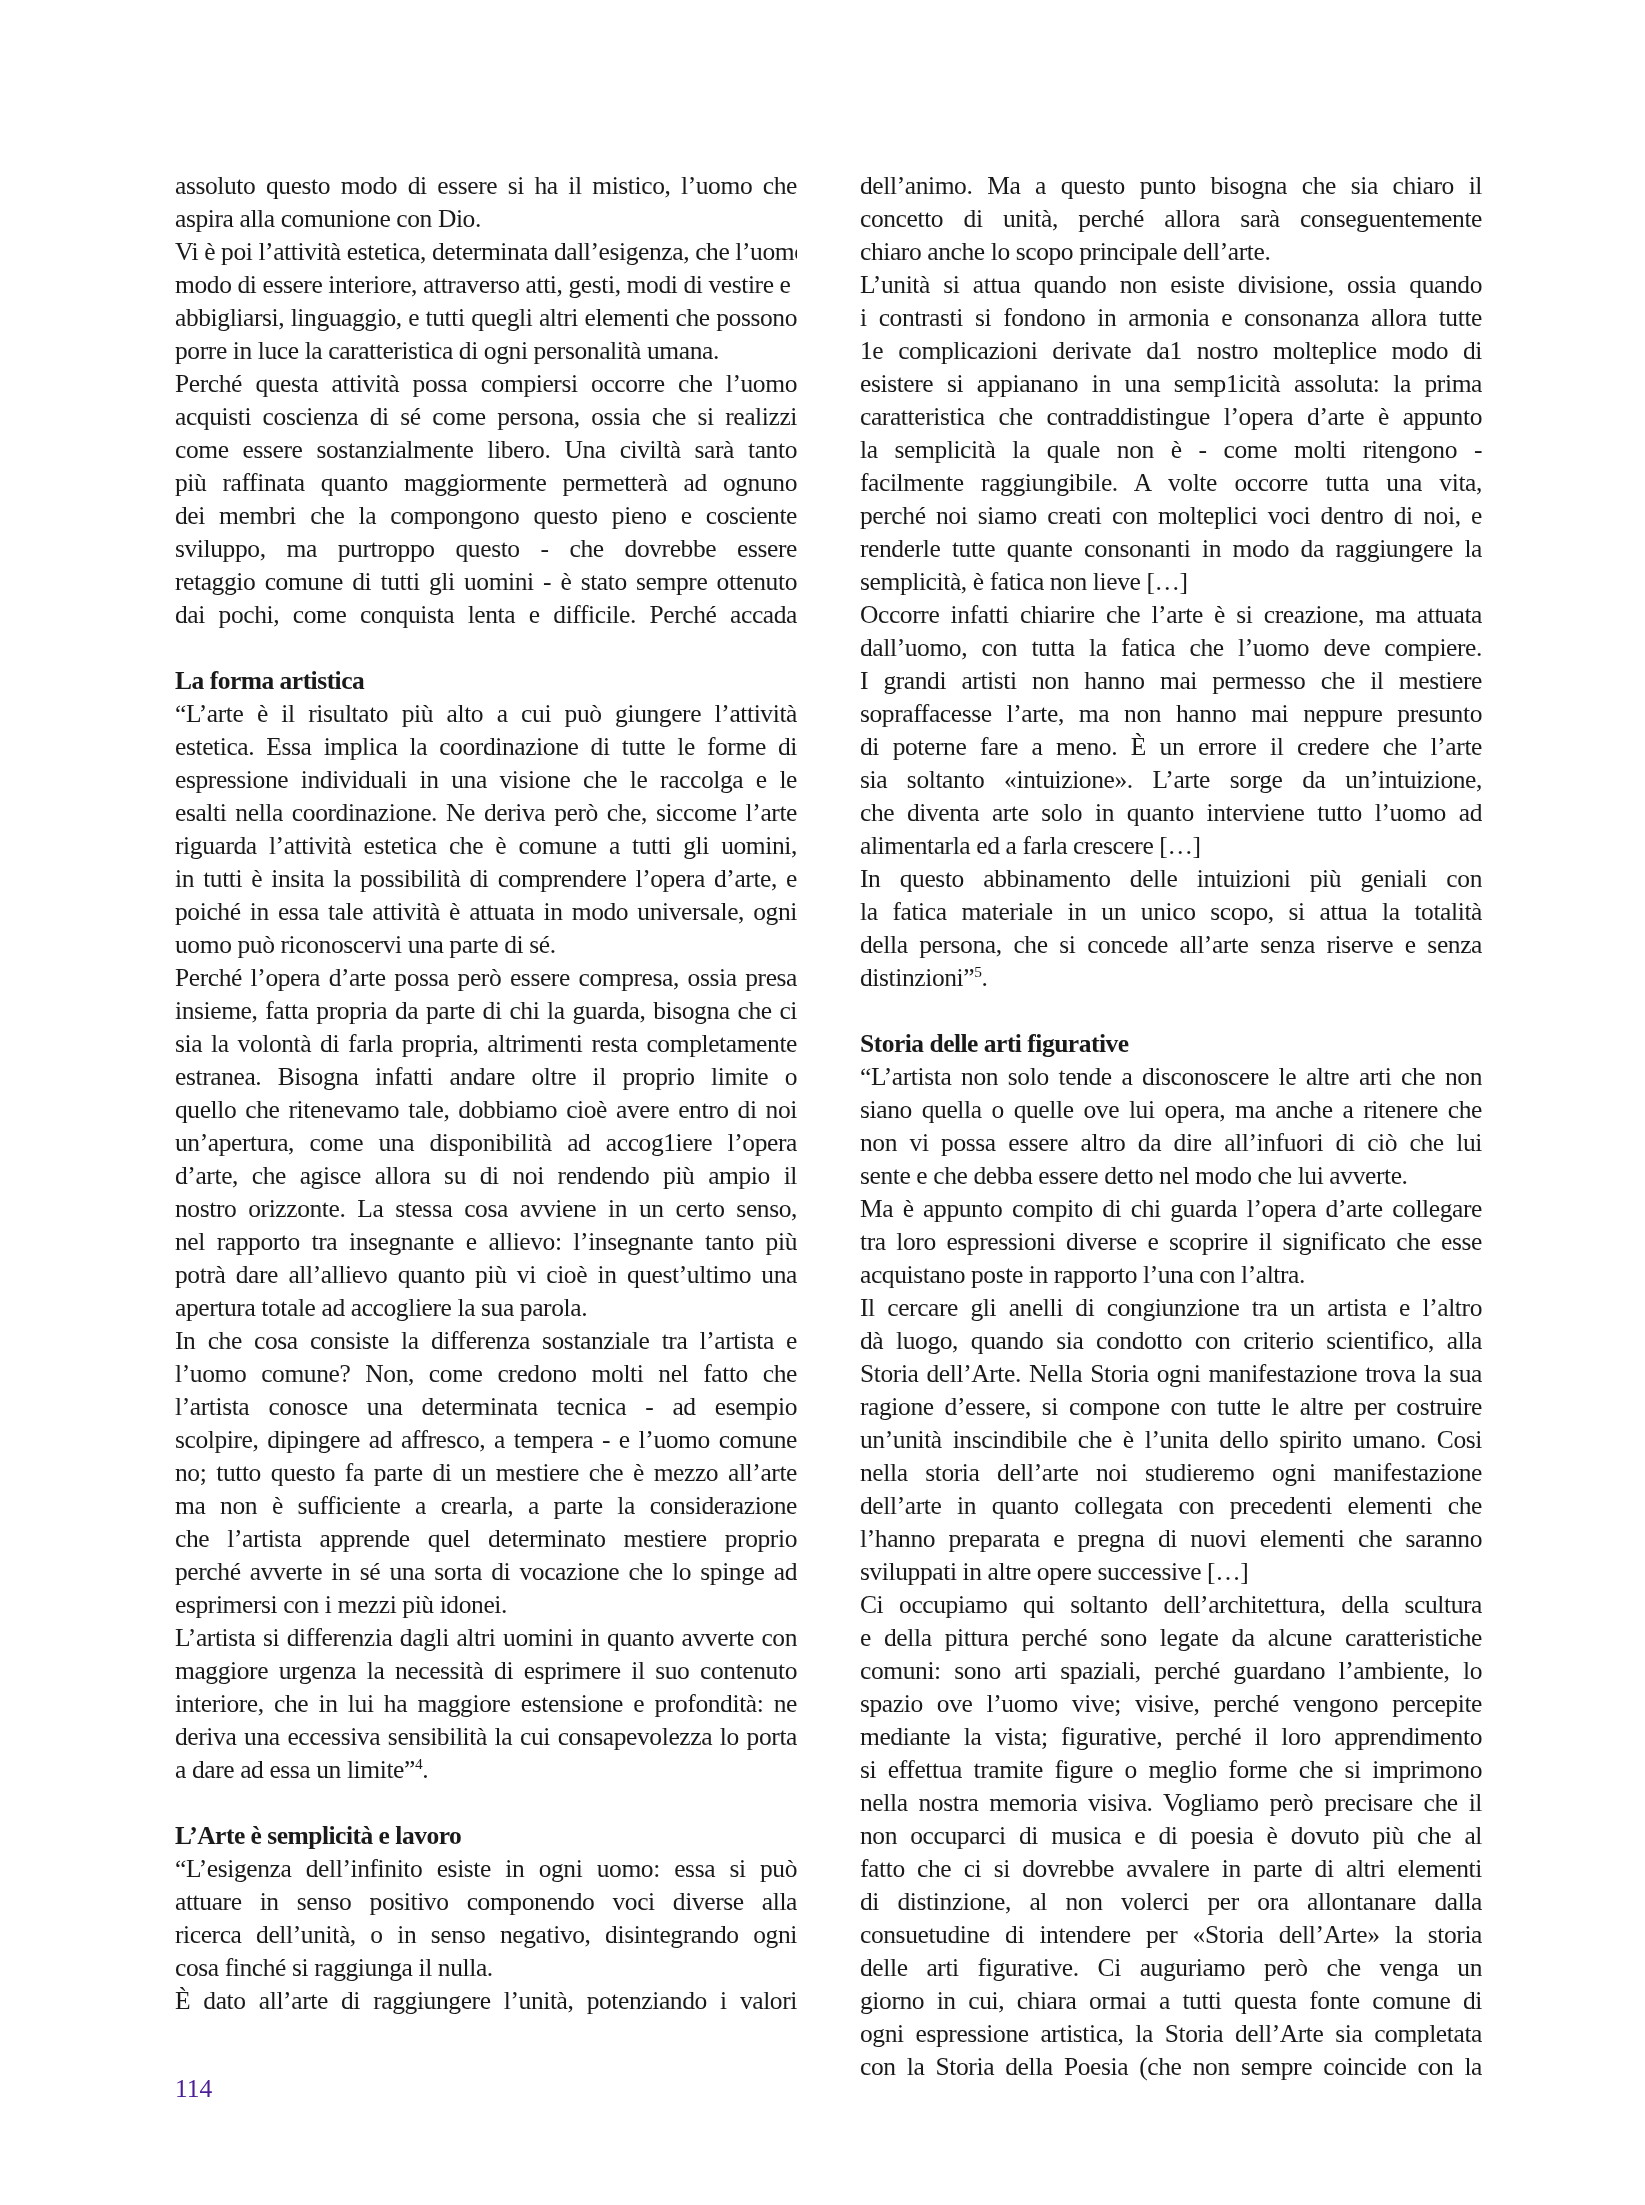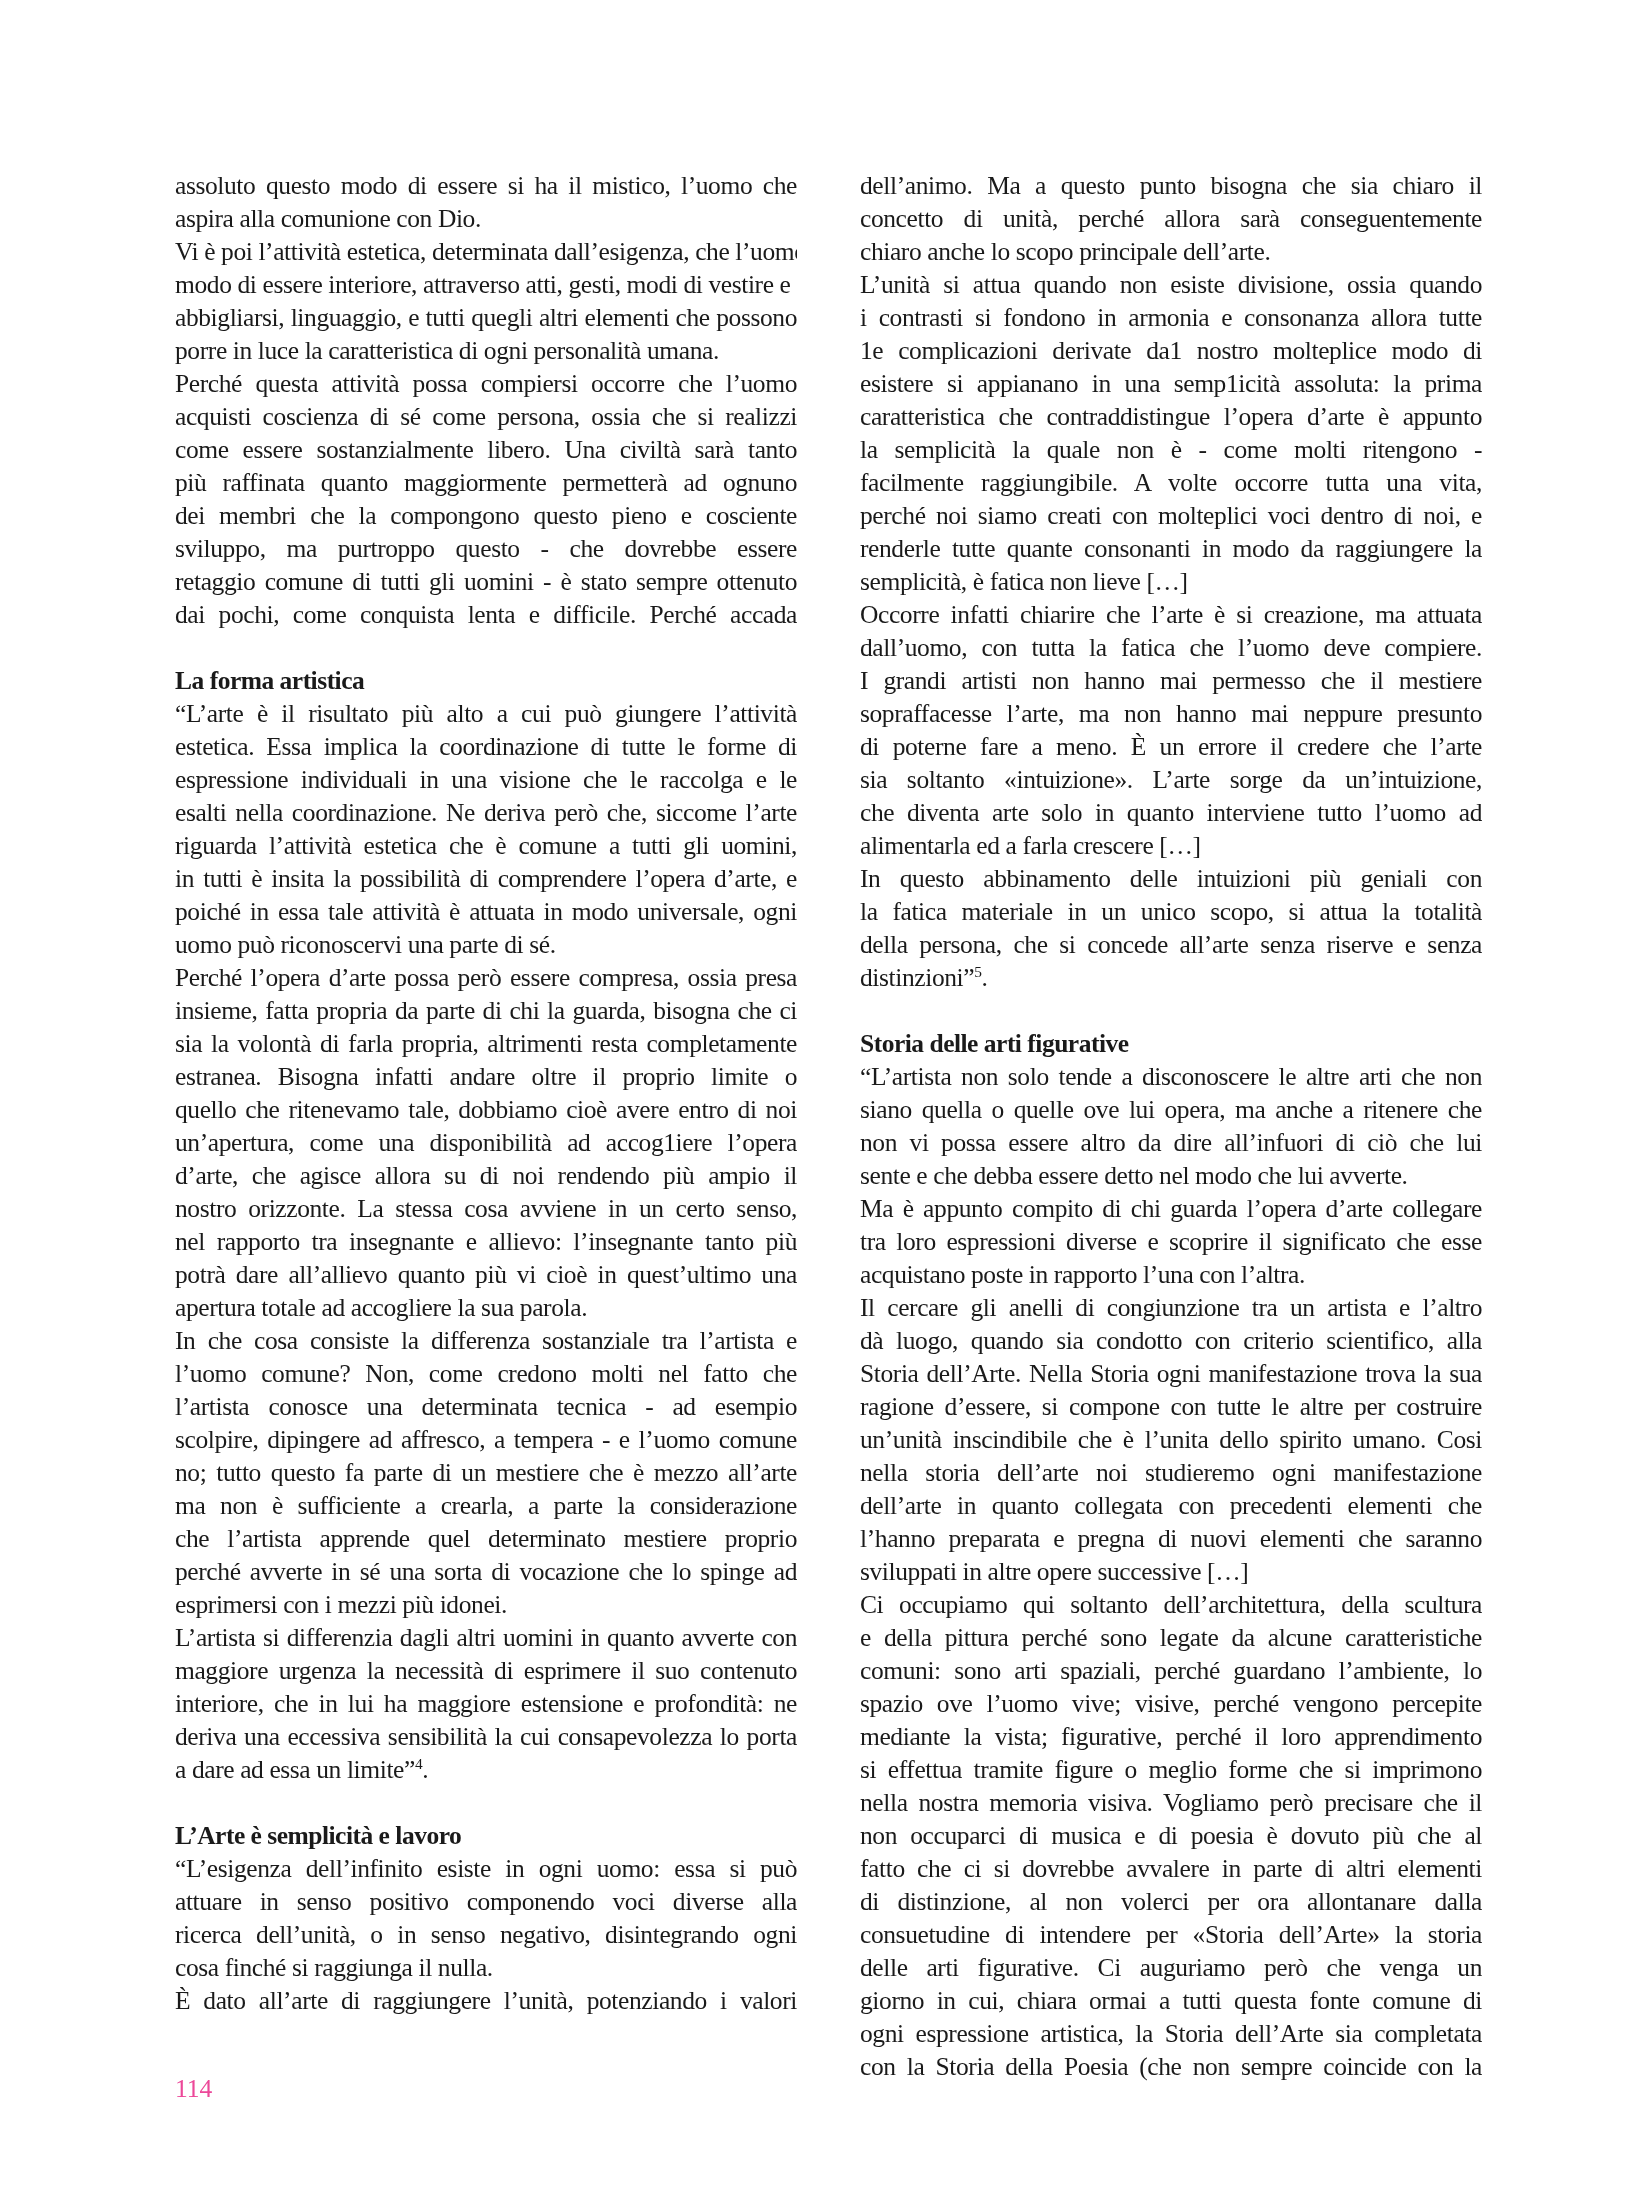--- a/index.html
+++ b/index.html
@@ -28,21 +28,21 @@
   .ln.last { text-align: center; text-align-last: left; font-family: Liberation Serif, serif; }
   .ln.blank { height: 33px; }
   .ln.heading { font-weight: bold; text-align: left; text-align-last: left; letter-spacing: -0.5px; }
   sup { font-size: 15.4px; line-height: 0; vertical-align: super; }
   .page-number {
     position: absolute;
     left: 175px;
     top: 2074px;
     font-family: "Liberation Serif", "DejaVu Serif", serif;
     font-size: 25.5px;
-    color: #ec4899;
+    color: #4c1d95;
   }
 </style>
 </head>
 <body>
 
 <div class="page">
   <div class="col col-left" id="col-left">
       <span class="ln"><span>assoluto questo modo di essere si ha il mistico, l’uomo che</span></span>
       <span class="ln last"><span>aspira alla comunione con Dio.</span></span>
       <span class="ln"><span>Vi è poi l’attività estetica, determinata dall’esigenza, che l’uomo</span></span>

